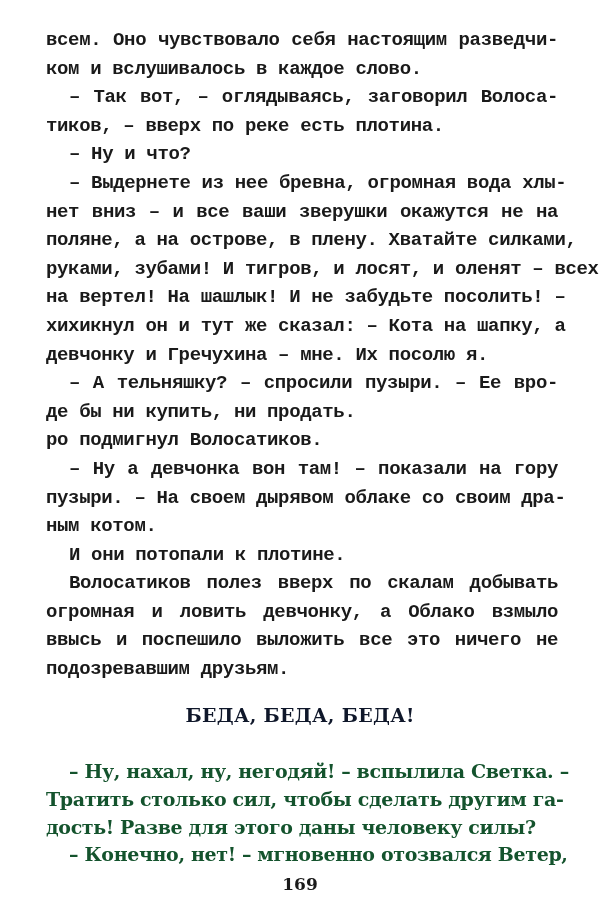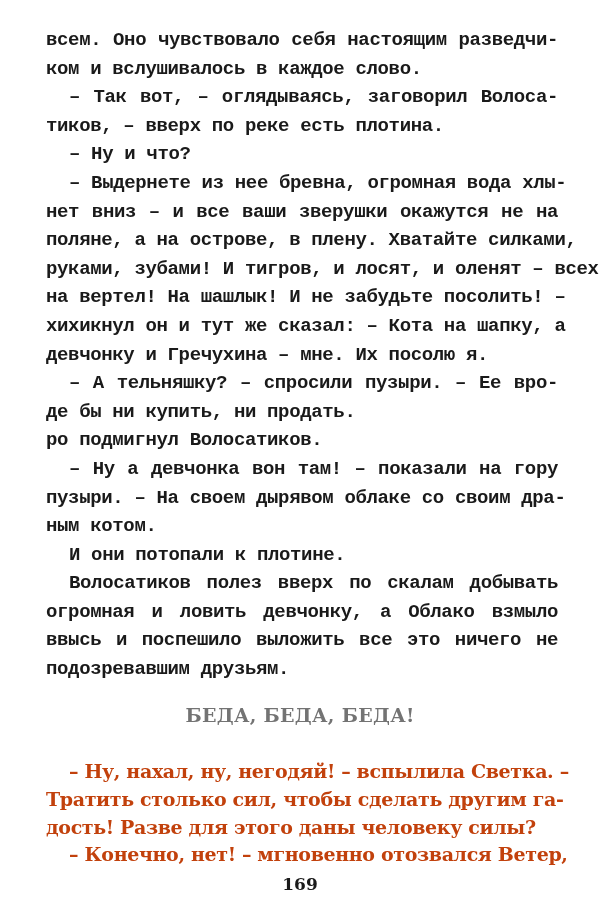--- a/index.html
+++ b/index.html
@@ -10,25 +10,25 @@
       font-weight: bold; color: #1a1a1a;
       font-size: 19px; line-height: 28.6px;
       letter-spacing: -0.35px;
     }
     .line { display: block; white-space: nowrap; height: 28.6px; text-align: justify; text-align-last: justify; }
     .line.last { text-align-last: left; }
     .line.indent { padding-left: 23px; }
     .heading {
       position: absolute; left: 0; width: 600px; top: 704px; text-align: center;
       font-family: "DejaVu Serif", "Liberation Serif", serif;
-      font-weight: bold; font-size: 19px; color: #737373; letter-spacing: 0.3px;
+      font-weight: bold; font-size: 19px; color: #0f172a; letter-spacing: 0.3px;
     }
     .section2 { position: absolute; left: 46px; top: 758px; width: 512px;
       font-family: "DejaVu Serif", "Liberation Serif", serif; font-weight: bold;
-      color: #c2410c; font-size: 19px; line-height: 27.8px; letter-spacing: -0.35px; }
+      color: #14532d; font-size: 19px; line-height: 27.8px; letter-spacing: -0.35px; }
     .section2 .line { height: 27.8px; }
     .page-number { position: absolute; left: 0; width: 600px; top: 874px; text-align: center;
       font-family: "DejaVu Serif", "Liberation Serif", serif; font-weight: bold; font-size: 17px; color: #1a1a1a; }
   </style>
 </head>
 <body>
 
 <div class="page">
   <span class="line">всем. Оно чувствовало себя настоящим разведчи-</span>
   <span class="line last">ком и вслушивалось в каждое слово.</span>

